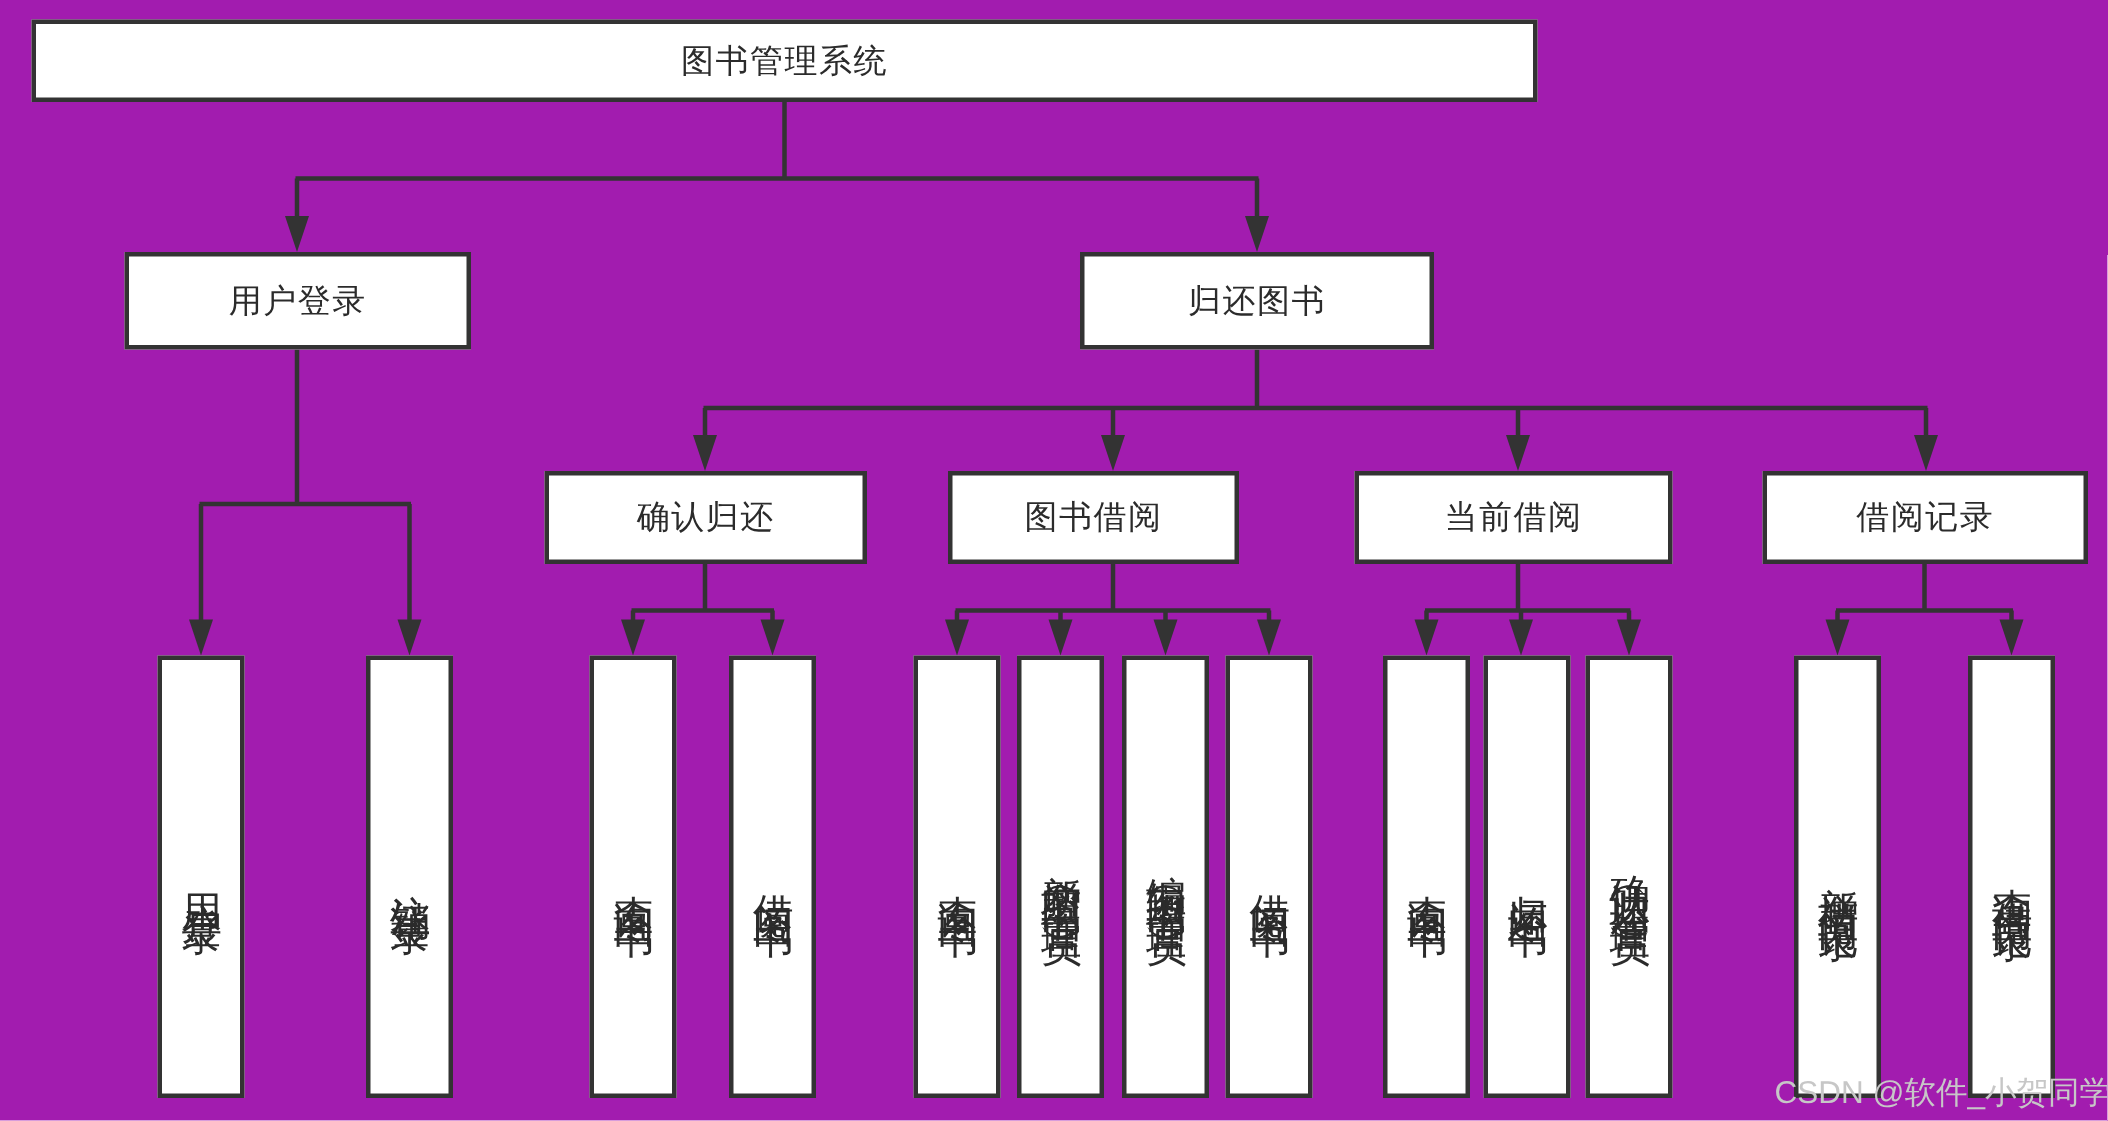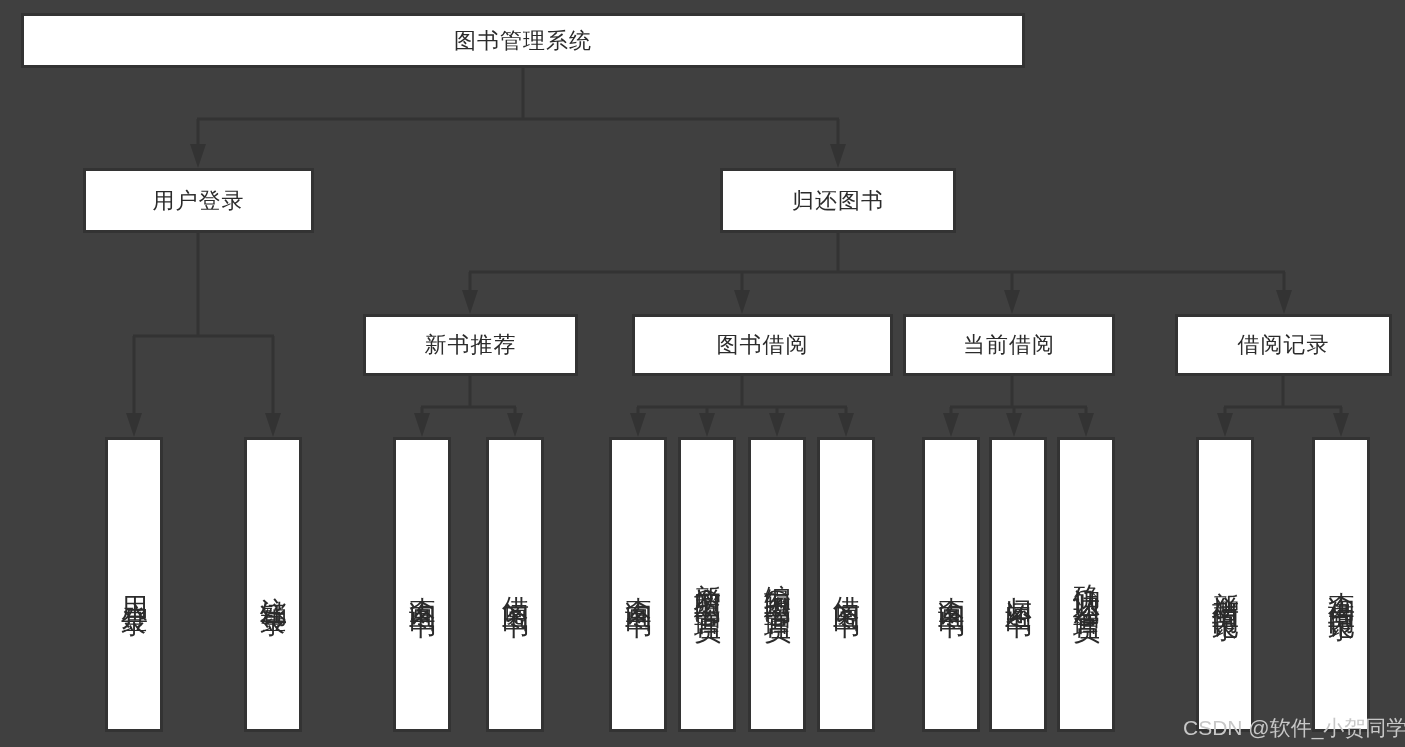--- a/index.html
+++ b/index.html
@@ -5,21 +5,21 @@
   html, body {
     margin: 0;
     padding: 0;
     background: #ffffff;
     font-family: "Liberation Sans", "DejaVu Sans", sans-serif;
   }
   #stage {
     position: relative;
     width: 1405px;
     height: 747px;
-    background: #404040;
+    background: #a21caf;
     overflow: hidden;
   }
   #connectors {
     position: absolute;
     left: 0; top: 0;
     width: 1405px;
     height: 747px;
     pointer-events: none;
   }
   .cline {
@@ -137,23 +137,23 @@
   </div>
 
   <div class="node" style="left:83px; top:168px; width:231px; height:65px;">
     <span class="label">用户登录</span>
   </div>
   <div class="node" style="left:720px; top:168px; width:236px; height:65px;">
     <span class="label">归还图书</span>
   </div>
 
   <div class="node" style="left:363px; top:314px; width:215px; height:62px;">
-    <span class="label">新书推荐</span>
-  </div>
-  <div class="node" style="left:632px; top:314px; width:261px; height:62px;">
+    <span class="label">确认归还</span>
+  </div>
+  <div class="node" style="left:632px; top:314px; width:194px; height:62px;">
     <span class="label">图书借阅</span>
   </div>
   <div class="node" style="left:903px; top:314px; width:212px; height:62px;">
     <span class="label">当前借阅</span>
   </div>
   <div class="node" style="left:1175px; top:314px; width:217px; height:62px;text-align:center;">
     <span class="label">借阅记录</span>
   </div>
 
   <div class="leaf" style="left:105px;">

